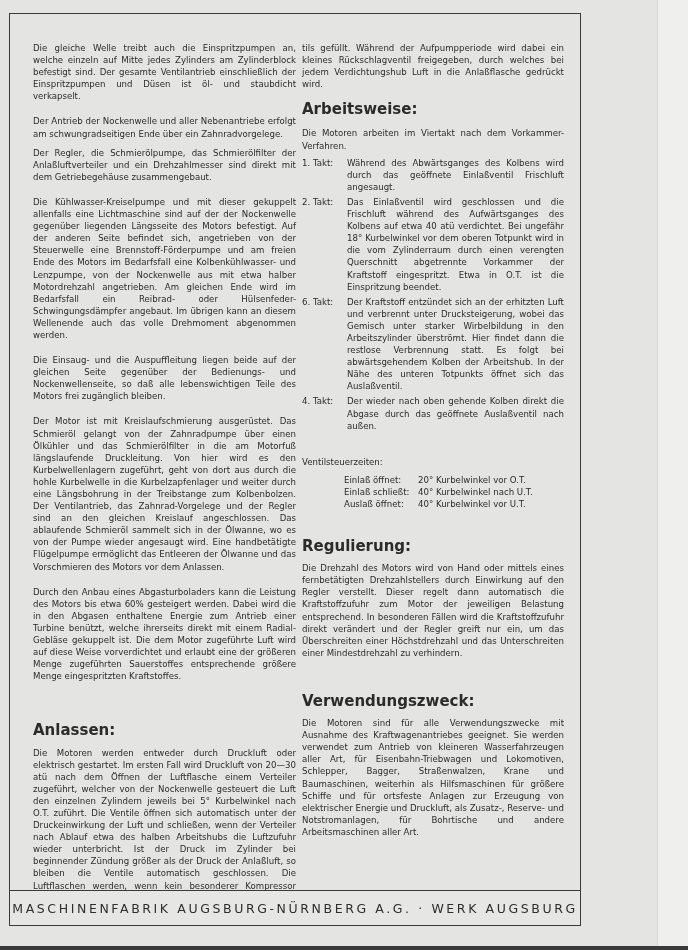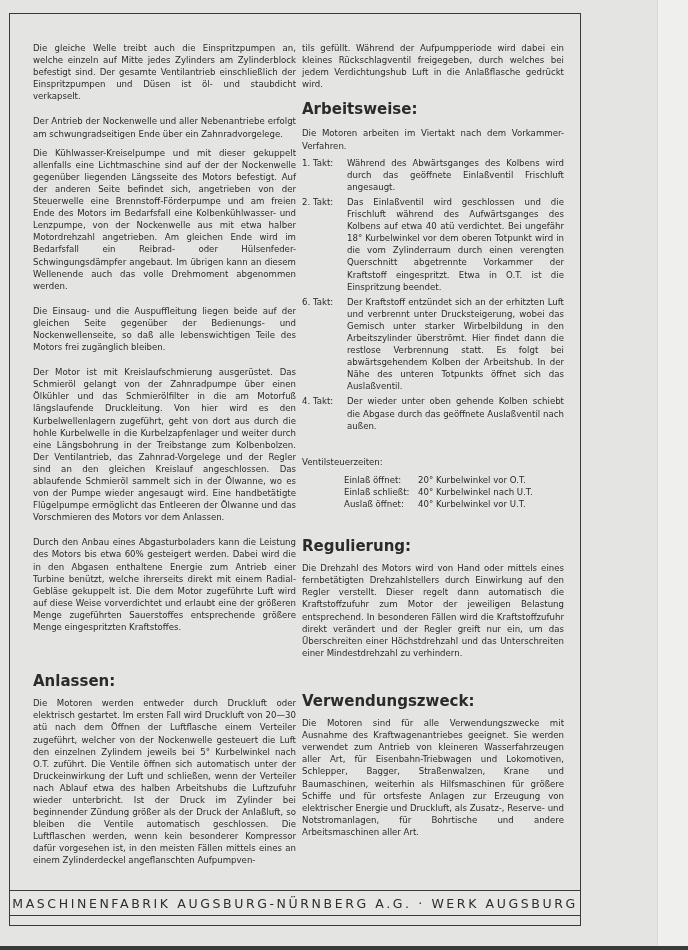--- a/index.html
+++ b/index.html
@@ -14,21 +14,21 @@
       background: #efefee; border-left: 1px solid #d6d6d4;
     }
     .bottom-edge {
       position: absolute; left: 0; top: 946px; width: 688px; height: 4px; background: #3a3a3a;
     }
     .frame {
       position: absolute; left: 9px; top: 13px; width: 572px; height: 913px;
       border: 1.5px solid #3a3a3a; box-sizing: border-box;
     }
     .footer-band {
-      position: absolute; left: 9px; top: 890px; width: 572px; height: 26px;
+      position: absolute; left: 9px; top: 890px; width: 572px; height: 36px;
       border: 1.5px solid #3a3a3a; box-sizing: border-box;
       display: flex; align-items: center; justify-content: center;
       background: #e6e6e4;
       text-align: center;
     }
     .footer-text {
       font-size: 12.5px; letter-spacing: 2.6px; color: #2e2e2e; white-space: nowrap;
     }
     .col {
       position: absolute; font-size: 8.6px; line-height: 12.1px;
@@ -49,20 +49,21 @@
   </style>
 </head>
 <body>
 
 <div class="right-strip"></div>
 <div class="frame"></div>
 
 <div class="col col-left">
   <p class="para" style="margin-bottom:13px">Die gleiche Welle treibt auch die Einspritzpumpen an, welche einzeln auf Mitte jedes Zylinders am Zylinderblock befestigt sind. Der gesamte Ventilantrieb einschließlich der Einspritzpumpen und Düsen ist öl- und staubdicht verkapselt.</p>
   <p class="para" style="margin-bottom:7px">Der Antrieb der Nockenwelle und aller Nebenantriebe erfolgt am schwungradseitigen Ende über ein Zahnradvorgelege.</p>
+  <p class="para" style="margin-bottom:13px">Der Regler, die Schmierölpumpe, das Schmierölfilter der Anlaßluftverteiler und ein Drehzahlmesser sind direkt mit dem Getriebegehäuse zusammengebaut.</p>
   <p class="para" style="margin-bottom:13px">Die Kühlwasser-Kreiselpumpe und mit dieser gekuppelt allenfalls eine Lichtmaschine sind auf der der Nockenwelle gegenüber liegenden Längsseite des Motors befestigt. Auf der anderen Seite befindet sich, angetrieben von der Steuerwelle eine Brennstoff-Förderpumpe und am freien Ende des Motors im Bedarfsfall eine Kolbenkühlwasser- und Lenzpumpe, von der Nockenwelle aus mit etwa halber Motordrehzahl angetrieben. Am gleichen Ende wird im Bedarfsfall ein Reibrad- oder Hülsenfeder-Schwingungsdämpfer angebaut. Im übrigen kann an diesem Wellenende auch das volle Drehmoment abgenommen werden.</p>
   <p class="para" style="margin-bottom:13px">Die Einsaug- und die Auspuffleitung liegen beide auf der gleichen Seite gegenüber der Bedienungs- und Nockenwellenseite, so daß alle lebenswichtigen Teile des Motors frei zugänglich bleiben.</p>
   <p class="para" style="margin-bottom:13px">Der Motor ist mit Kreislaufschmierung ausgerüstet. Das Schmieröl gelangt von der Zahnradpumpe über einen Ölkühler und das Schmierölfilter in die am Motorfuß längslaufende Druckleitung. Von hier wird es den Kurbelwellenlagern zugeführt, geht von dort aus durch die hohle Kurbelwelle in die Kurbelzapfenlager und weiter durch eine Längsbohrung in der Treibstange zum Kolbenbolzen. Der Ventilantrieb, das Zahnrad-Vorgelege und der Regler sind an den gleichen Kreislauf angeschlossen. Das ablaufende Schmieröl sammelt sich in der Ölwanne, wo es von der Pumpe wieder angesaugt wird. Eine handbetätigte Flügelpumpe ermöglicht das Entleeren der Ölwanne und das Vorschmieren des Motors vor dem Anlassen.</p>
   <p class="para" style="margin-bottom:42px">Durch den Anbau eines Abgasturboladers kann die Leistung des Motors bis etwa 60% gesteigert werden. Dabei wird die in den Abgasen enthaltene Energie zum Antrieb einer Turbine benützt, welche ihrerseits direkt mit einem Radial-Gebläse gekuppelt ist. Die dem Motor zugeführte Luft wird auf diese Weise vorverdichtet und erlaubt eine der größeren Menge zugeführten Sauerstoffes entsprechende größere Menge eingespritzten Kraftstoffes.</p>
   <p class="heading" style="margin-bottom:10px">Anlassen:</p>
   <p>Die Motoren werden entweder durch Druckluft oder elektrisch gestartet. Im ersten Fall wird Druckluft von 20—30 atü nach dem Öffnen der Luftflasche einem Verteiler zugeführt, welcher von der Nockenwelle gesteuert die Luft den einzelnen Zylindern jeweils bei 5° Kurbelwinkel nach O.T. zuführt. Die Ventile öffnen sich automatisch unter der Druckeinwirkung der Luft und schließen, wenn der Verteiler nach Ablauf etwa des halben Arbeitshubs die Luftzufuhr wieder unterbricht. Ist der Druck im Zylinder bei beginnender Zündung größer als der Druck der Anlaßluft, so bleiben die Ventile automatisch geschlossen. Die Luftflaschen werden, wenn kein besonderer Kompressor dafür vorgesehen ist, in den meisten Fällen mittels eines an einem Zylinderdeckel angeflanschten Aufpumpven-</p>
 </div>
 
 <div class="col col-right">
   <p class="para" style="margin-bottom:13px">tils gefüllt. Während der Aufpumpperiode wird dabei ein kleines Rückschlagventil freigegeben, durch welches bei jedem Verdichtungshub Luft in die Anlaßflasche gedrückt wird.</p>
@@ -76,21 +77,21 @@
   <div class="takt">
     <span class="takt-label">2. Takt:</span>
     <span class="takt-text">Das Einlaßventil wird geschlossen und die Frischluft während des Aufwärtsganges des Kolbens auf etwa 40 atü verdichtet. Bei ungefähr 18° Kurbelwinkel vor dem oberen Totpunkt wird in die vom Zylinderraum durch einen verengten Querschnitt abgetrennte Vorkammer der Kraftstoff eingespritzt. Etwa in O.T. ist die Einspritzung beendet.</span>
   </div>
   <div class="takt">
     <span class="takt-label">6. Takt:</span>
     <span class="takt-text">Der Kraftstoff entzündet sich an der erhitzten Luft und verbrennt unter Drucksteigerung, wobei das Gemisch unter starker Wirbelbildung in den Arbeitszylinder überströmt. Hier findet dann die restlose Verbrennung statt. Es folgt bei abwärtsgehendem Kolben der Arbeitshub. In der Nähe des unteren Totpunkts öffnet sich das Auslaßventil.</span>
   </div>
   <div class="takt" style="margin-bottom:24px">
     <span class="takt-label">4. Takt:</span>
-    <span class="takt-text">Der wieder unter oben gehende Kolben schiebt die Abgase durch das geöffnete Auslaßventil nach außen.</span>
+    <span class="takt-text">Der wieder nach oben gehende Kolben direkt die Abgase durch das geöffnete Auslaßventil nach außen.</span>
   </div>
 
   <p class="nb" style="margin-bottom:6px">Ventilsteuerzeiten:</p>
   <div style="margin-bottom:30px">
     <div class="timing-row">
       <span class="timing-label">Einlaß öffnet:</span>
       <span class="timing-value">20° Kurbelwinkel vor O.T.</span>
     </div>
     <div class="timing-row">
       <span class="timing-label">Einlaß schließt:</span>

